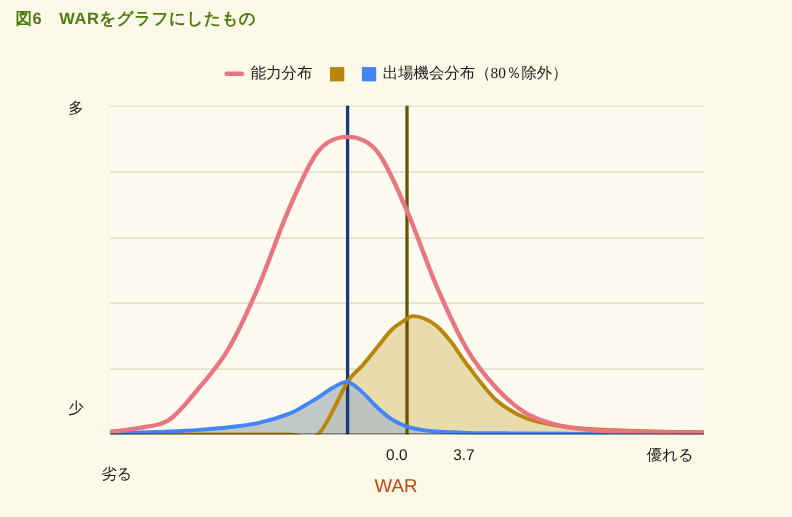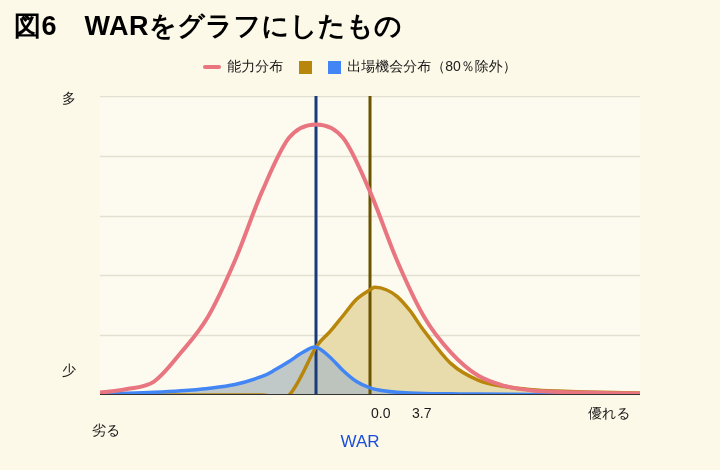--- a/index.html
+++ b/index.html
@@ -17,35 +17,36 @@
   #figure {
     position: absolute;
     left: 0; top: 0;
     width: 720px;
     height: 470px;
   }
   #chart-title {
     position: absolute;
     left: 14px;
     top: 8px;
-    font-size: 27px;
+    font-size: 15px;
     font-weight: bold;
-    color: #000000;
+    color: #4d7c0f;
     letter-spacing: 0.5px;
     white-space: pre;
   }
   #legend {
     position: absolute;
     left: 0;
     top: 58px;
     width: 720px;
     display: flex;
     justify-content: center;
     align-items: center;
     gap: 16px;
+    font-family: Liberation Serif, serif;
   }
   .legend-entry {
     display: flex;
     align-items: center;
     gap: 6px;
   }
   .legend-label {
     font-size: 14px;
     color: #1a1a1a;
     white-space: nowrap;
@@ -86,38 +87,37 @@
     left: 62px;
     top: 362px;
   }
   #xtick-left {
     left: 92px;
     top: 422px;
   }
   #xtick-zero {
     left: 351px;
     top: 405px;
-    margin-left: 20px;
   }
   #xtick-two {
     left: 412px;
     top: 405px;
   }
   #xtick-right {
     left: 588px;
     top: 405px;
   }
   #xaxis-title {
     position: absolute;
     left: 0;
     top: 432px;
     width: 720px;
     text-align: center;
     font-size: 17px;
-    color: #1d4ed8;
+    color: #c2410c;
   }
 </style>
 </head>
 <body>
 
 <div id="figure">
 
   <div id="chart-title">図6　WARをグラフにしたもの</div>
 
   <div id="legend">

